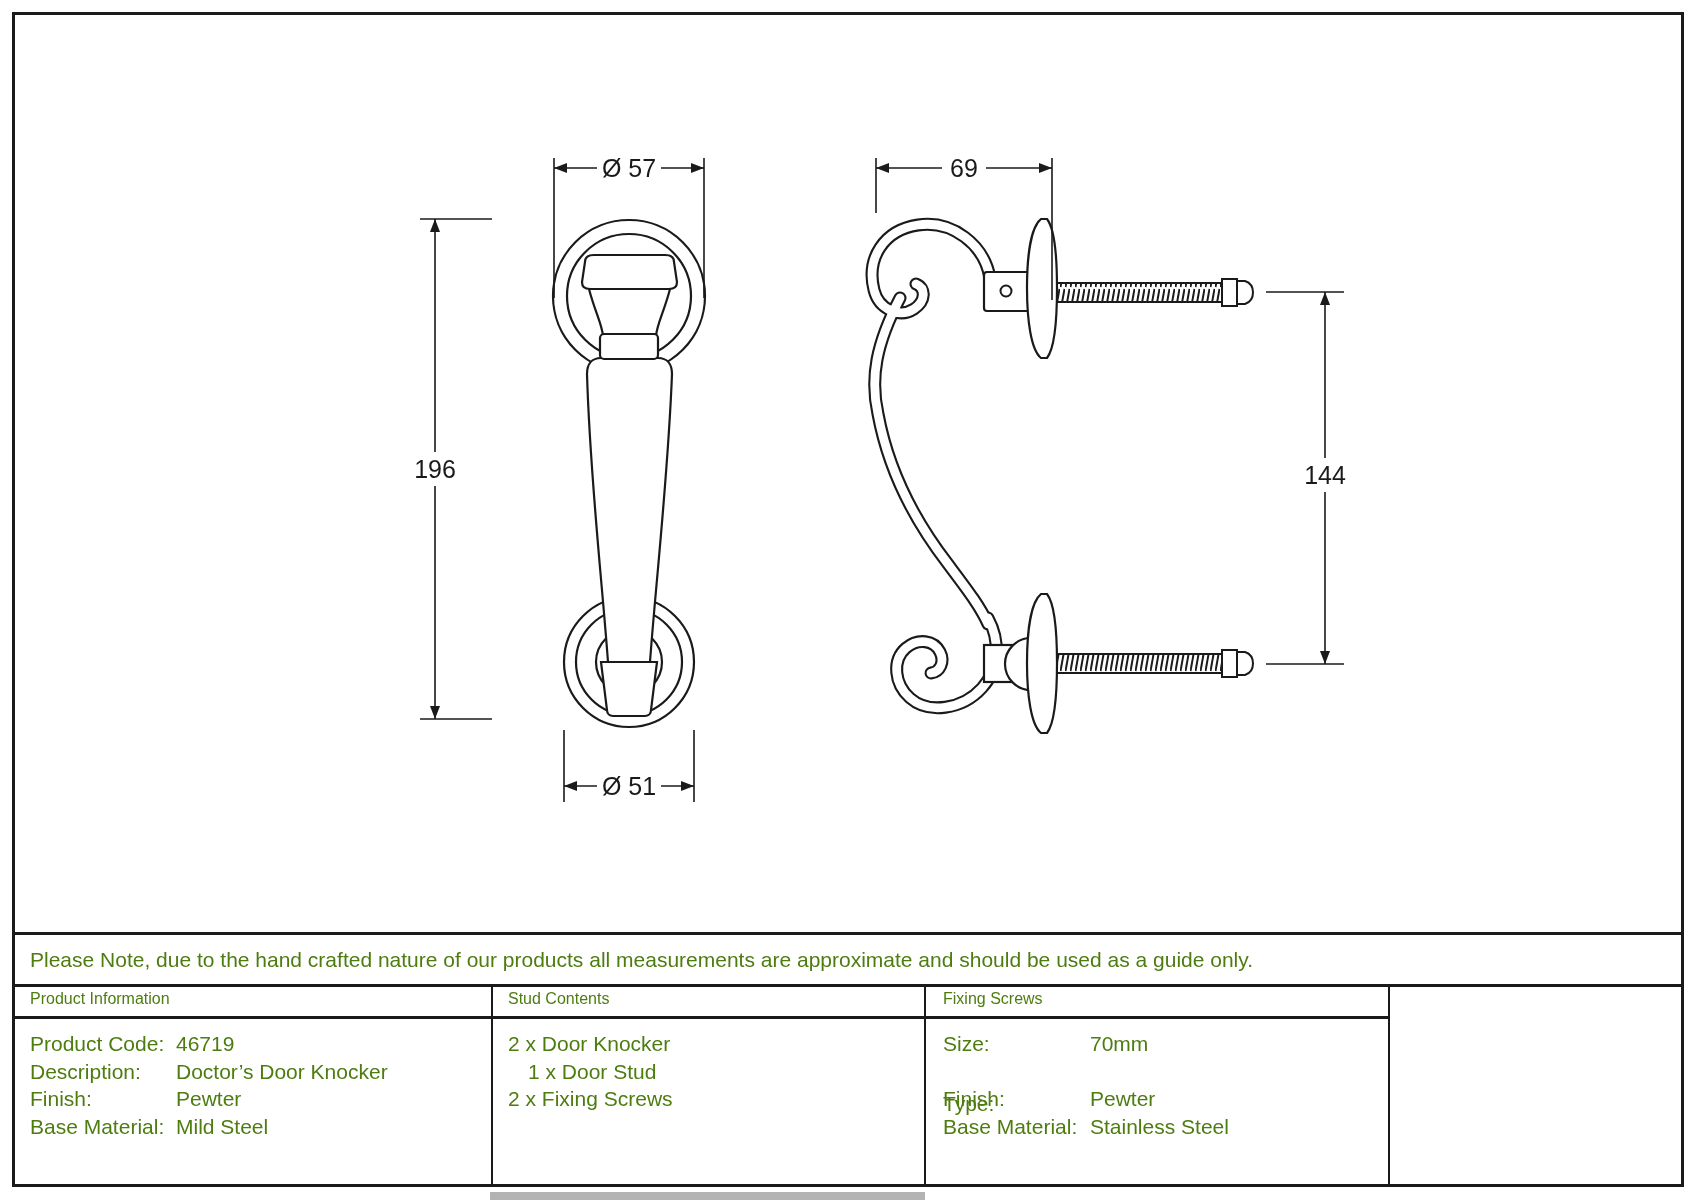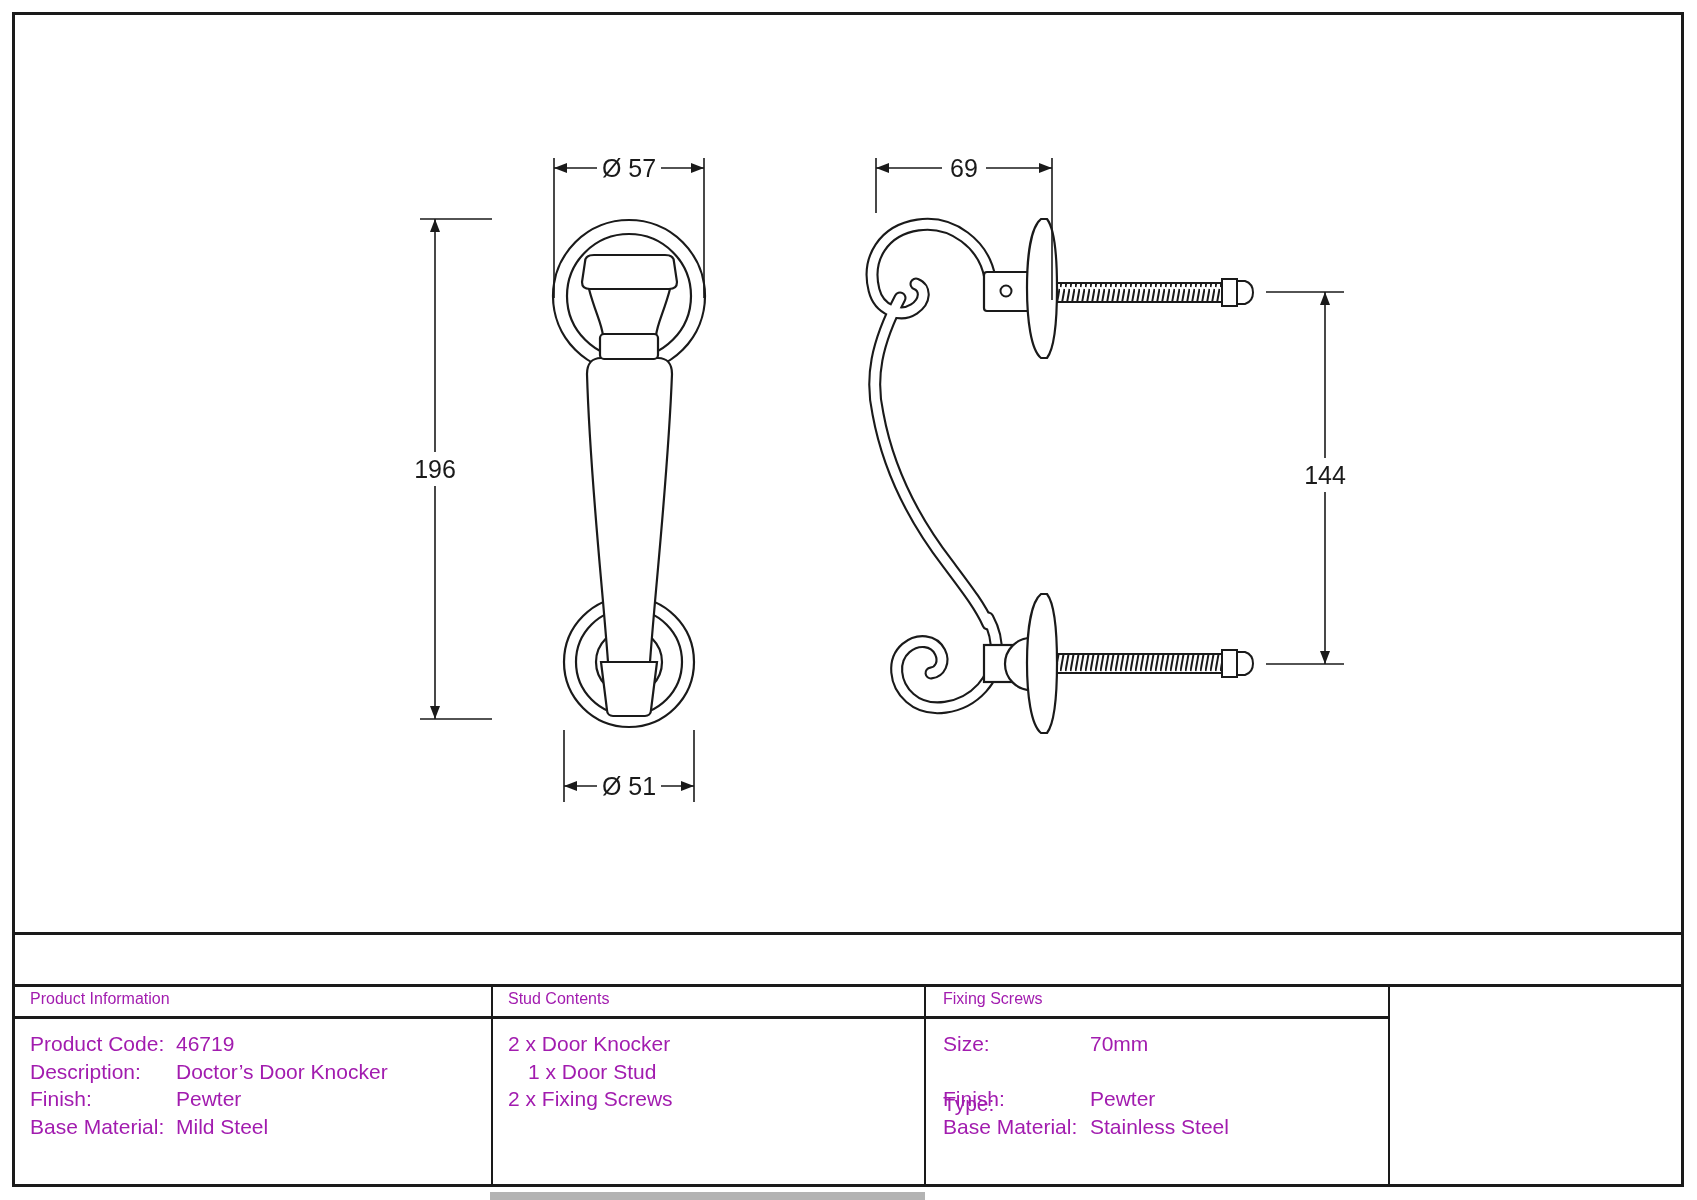--- a/index.html
+++ b/index.html
@@ -1,17 +1,17 @@
 <!DOCTYPE html>
 <html><head>
 <meta charset="utf-8">
 <style>
   html,body{margin:0;padding:0;background:#e8e8e8;}
   .page{position:relative;width:1697px;height:1200px;background:#ffffff;overflow:hidden;
-        font-family:"Liberation Sans","DejaVu Sans",sans-serif;color:#a21caf;}
+        font-family:"Liberation Sans","DejaVu Sans",sans-serif;color:#4d7c0f;}
   .frame{position:absolute;left:12px;top:12px;width:1672px;height:1175px;
          border:3px solid #1a1a1a;box-sizing:border-box;}
   .line{position:absolute;background:#1a1a1a;}
   .txt{position:absolute;white-space:nowrap;}
   .note-text{font-size:21px;}
   .th{font-size:16px;}
   .cell{font-size:21px;text-align:center;}
   .logo-box{position:absolute;left:1398px;top:1022px;width:280px;height:140px;}
   .logo-nvil{position:absolute;left:96px;top:8px;font-family:"Liberation Serif","DejaVu Serif",serif;
              font-weight:bold;font-size:74px;line-height:74px;letter-spacing:0px;}
@@ -150,20 +150,21 @@
       <rect x="942" y="152" width="44" height="30"></rect>
       <rect x="1299" y="458" width="52" height="34"></rect>
     </g>
     <g font-family="Liberation Sans, DejaVu Sans, sans-serif" font-size="25" fill="#1a1a1a" text-anchor="middle" stroke="none">
       <text x="964" y="177">69</text>
       <text x="1325" y="484">144</text>
     </g>
   </svg>
 
   <div class="line" style="left:12px;top:932px;width:1672px;height:3px;"></div>
+  <div class="txt note-text" style="left:30px;top:948px;">Please Note, due to the hand crafted nature of our products all measurements are approximate and should be used as a guide only.</div>
 
   <div class="line" style="left:12px;top:984px;width:1672px;height:3px;"></div>
   <div class="line" style="left:12px;top:1016px;width:1377px;height:3px;"></div>
   <div class="line" style="left:491px;top:984px;width:2px;height:203px;"></div>
   <div class="line" style="left:924px;top:984px;width:2px;height:203px;"></div>
   <div class="line" style="left:1388px;top:984px;width:2px;height:203px;"></div>
 
   <div class="txt th" style="left:30px;top:990px;">Product Information</div>
   <div class="txt cell" style="left:30px;top:1032px;">Product Code:</div>
   <div class="txt cell" style="left:176px;top:1032px;">46719</div>

